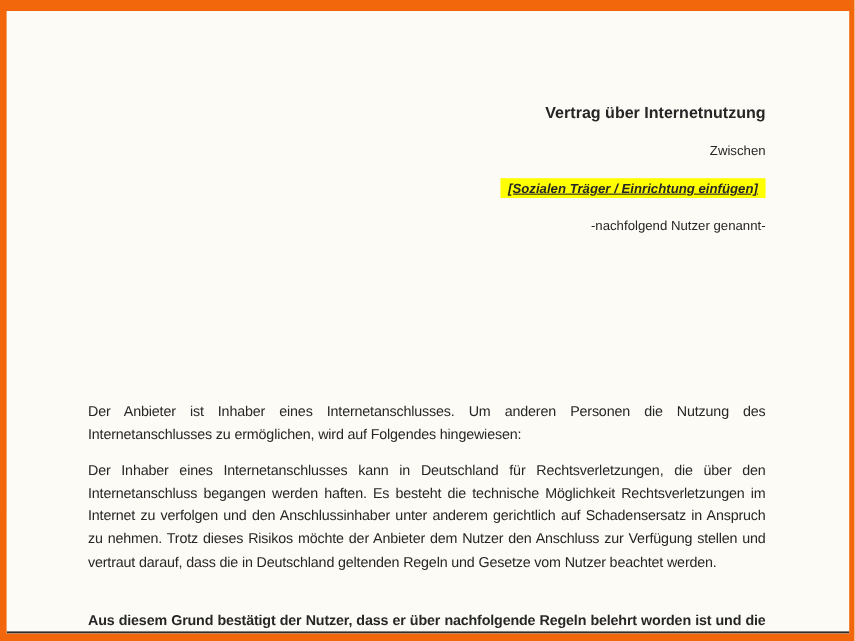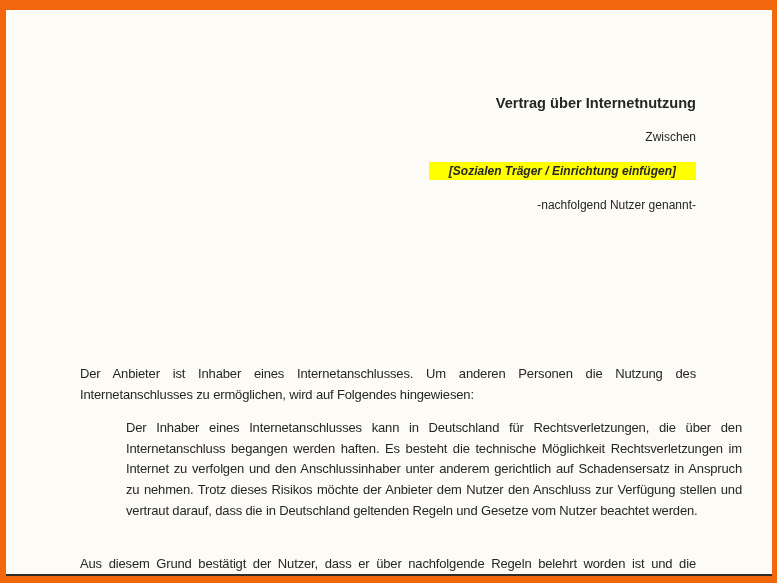--- a/index.html
+++ b/index.html
@@ -52,35 +52,36 @@
   .heading-line{
     height:34px;
     line-height:34px;
     text-align:right;
     font-size:12px;
   }
   .highlight{
     background:var(--highlight);
     font-style:italic;
     font-weight:bold;
-    padding:2px 20px;
+    padding:2px 7px;
+    text-decoration:underline;
   }
   .para{
     position:absolute;
     left:74px;
     width:616px;
     font-size:13px;
     line-height:20.7px;
     letter-spacing:-0.15px;
     text-align:justify;
     overflow:hidden;
   }
   .para-1{top:354px;max-height:44px;}   
-  .para-2{top:408px;max-height:128px;margin-left:46px;}  
-  .para-3{top:544px;max-height:22px;text-align-last:justify;} 
+  .para-2{top:408px;max-height:128px;}  
+  .para-3{top:544px;max-height:22px;text-align-last:justify;font-weight:bold;} 
   .bottom-edge{
     position:absolute;
     left:0;right:0;bottom:0;
     height:2px;
     background:var(--edge-line);
   }
 </style>
 </head>
 <body>
 

